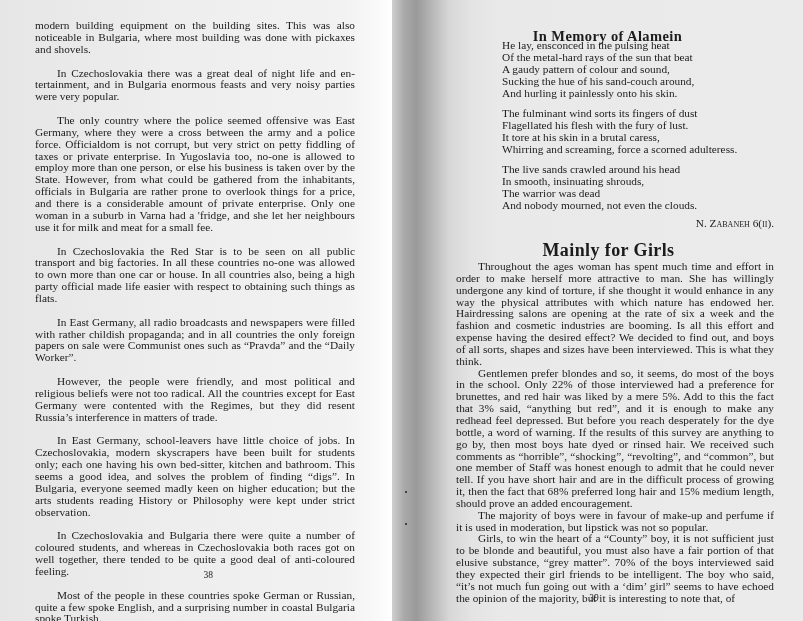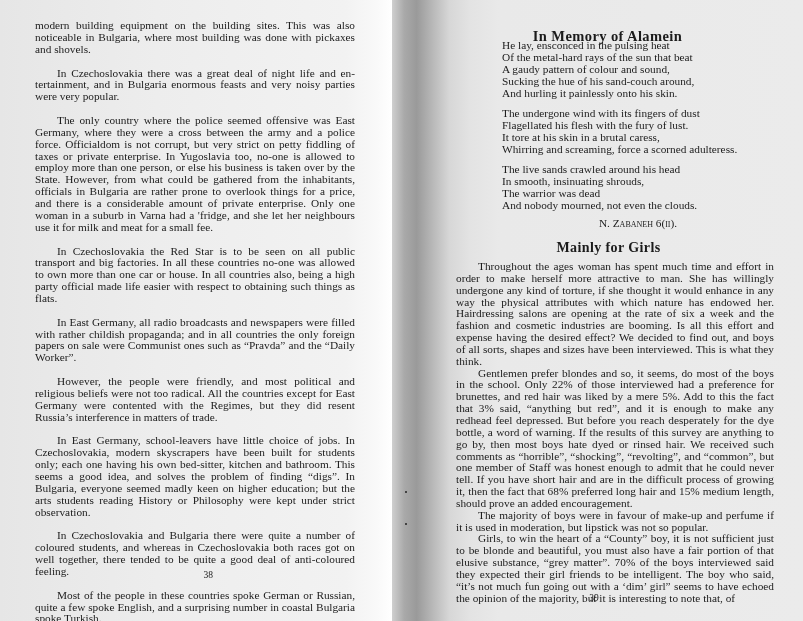--- a/index.html
+++ b/index.html
@@ -86,32 +86,32 @@
     position: absolute;
     left: 110px;
     top: 40px;
     width: 272px;
     font-size: 11.3px;
     line-height: 11.9px;
   }
   .stanza { margin: 0 0 8.6px 0; font-family: Liberation Serif, serif; }
   .stanza div { white-space: nowrap; }
   .poem-sig {
-    text-align: center;
+    text-align: right;
     font-variant: small-caps;
     margin-top: -3px;
   }
   .article-title {
     position: absolute;
     left: 0;
     width: 411px;
     top: 240px;
     text-align: center;
     font-weight: bold;
-    font-size: 14px;
+    font-size: 18px;
     letter-spacing: 0.4px;
     padding-left: 22px;
     box-sizing: border-box;
   }
   .right-text {
     left: 64px;
     top: 261px;
     width: 318px;
   }
   .right-text p + p { margin-top: 0; }
@@ -149,21 +149,21 @@
 
     <div class="poem">
       <div class="stanza">
         <div>He lay, ensconced in the pulsing heat</div>
         <div>Of the metal-hard rays of the sun that beat</div>
         <div>A gaudy pattern of colour and sound,</div>
         <div>Sucking the hue of his sand-couch around,</div>
         <div>And hurling it painlessly onto his skin.</div>
       </div>
       <div class="stanza">
-        <div>The undergone wind with its fingers of dust</div>
+        <div>The fulminant wind sorts its fingers of dust</div>
         <div>Flagellated his flesh with the fury of lust.</div>
         <div>It tore at his skin in a brutal caress,</div>
         <div>Whirring and screaming, force a scorned adulteress.</div>
       </div>
       <div class="stanza">
         <div>The live sands crawled around his head</div>
         <div>In smooth, insinuating shrouds,</div>
         <div>The warrior was dead</div>
         <div>And nobody mourned, not even the clouds.</div>
       </div>

